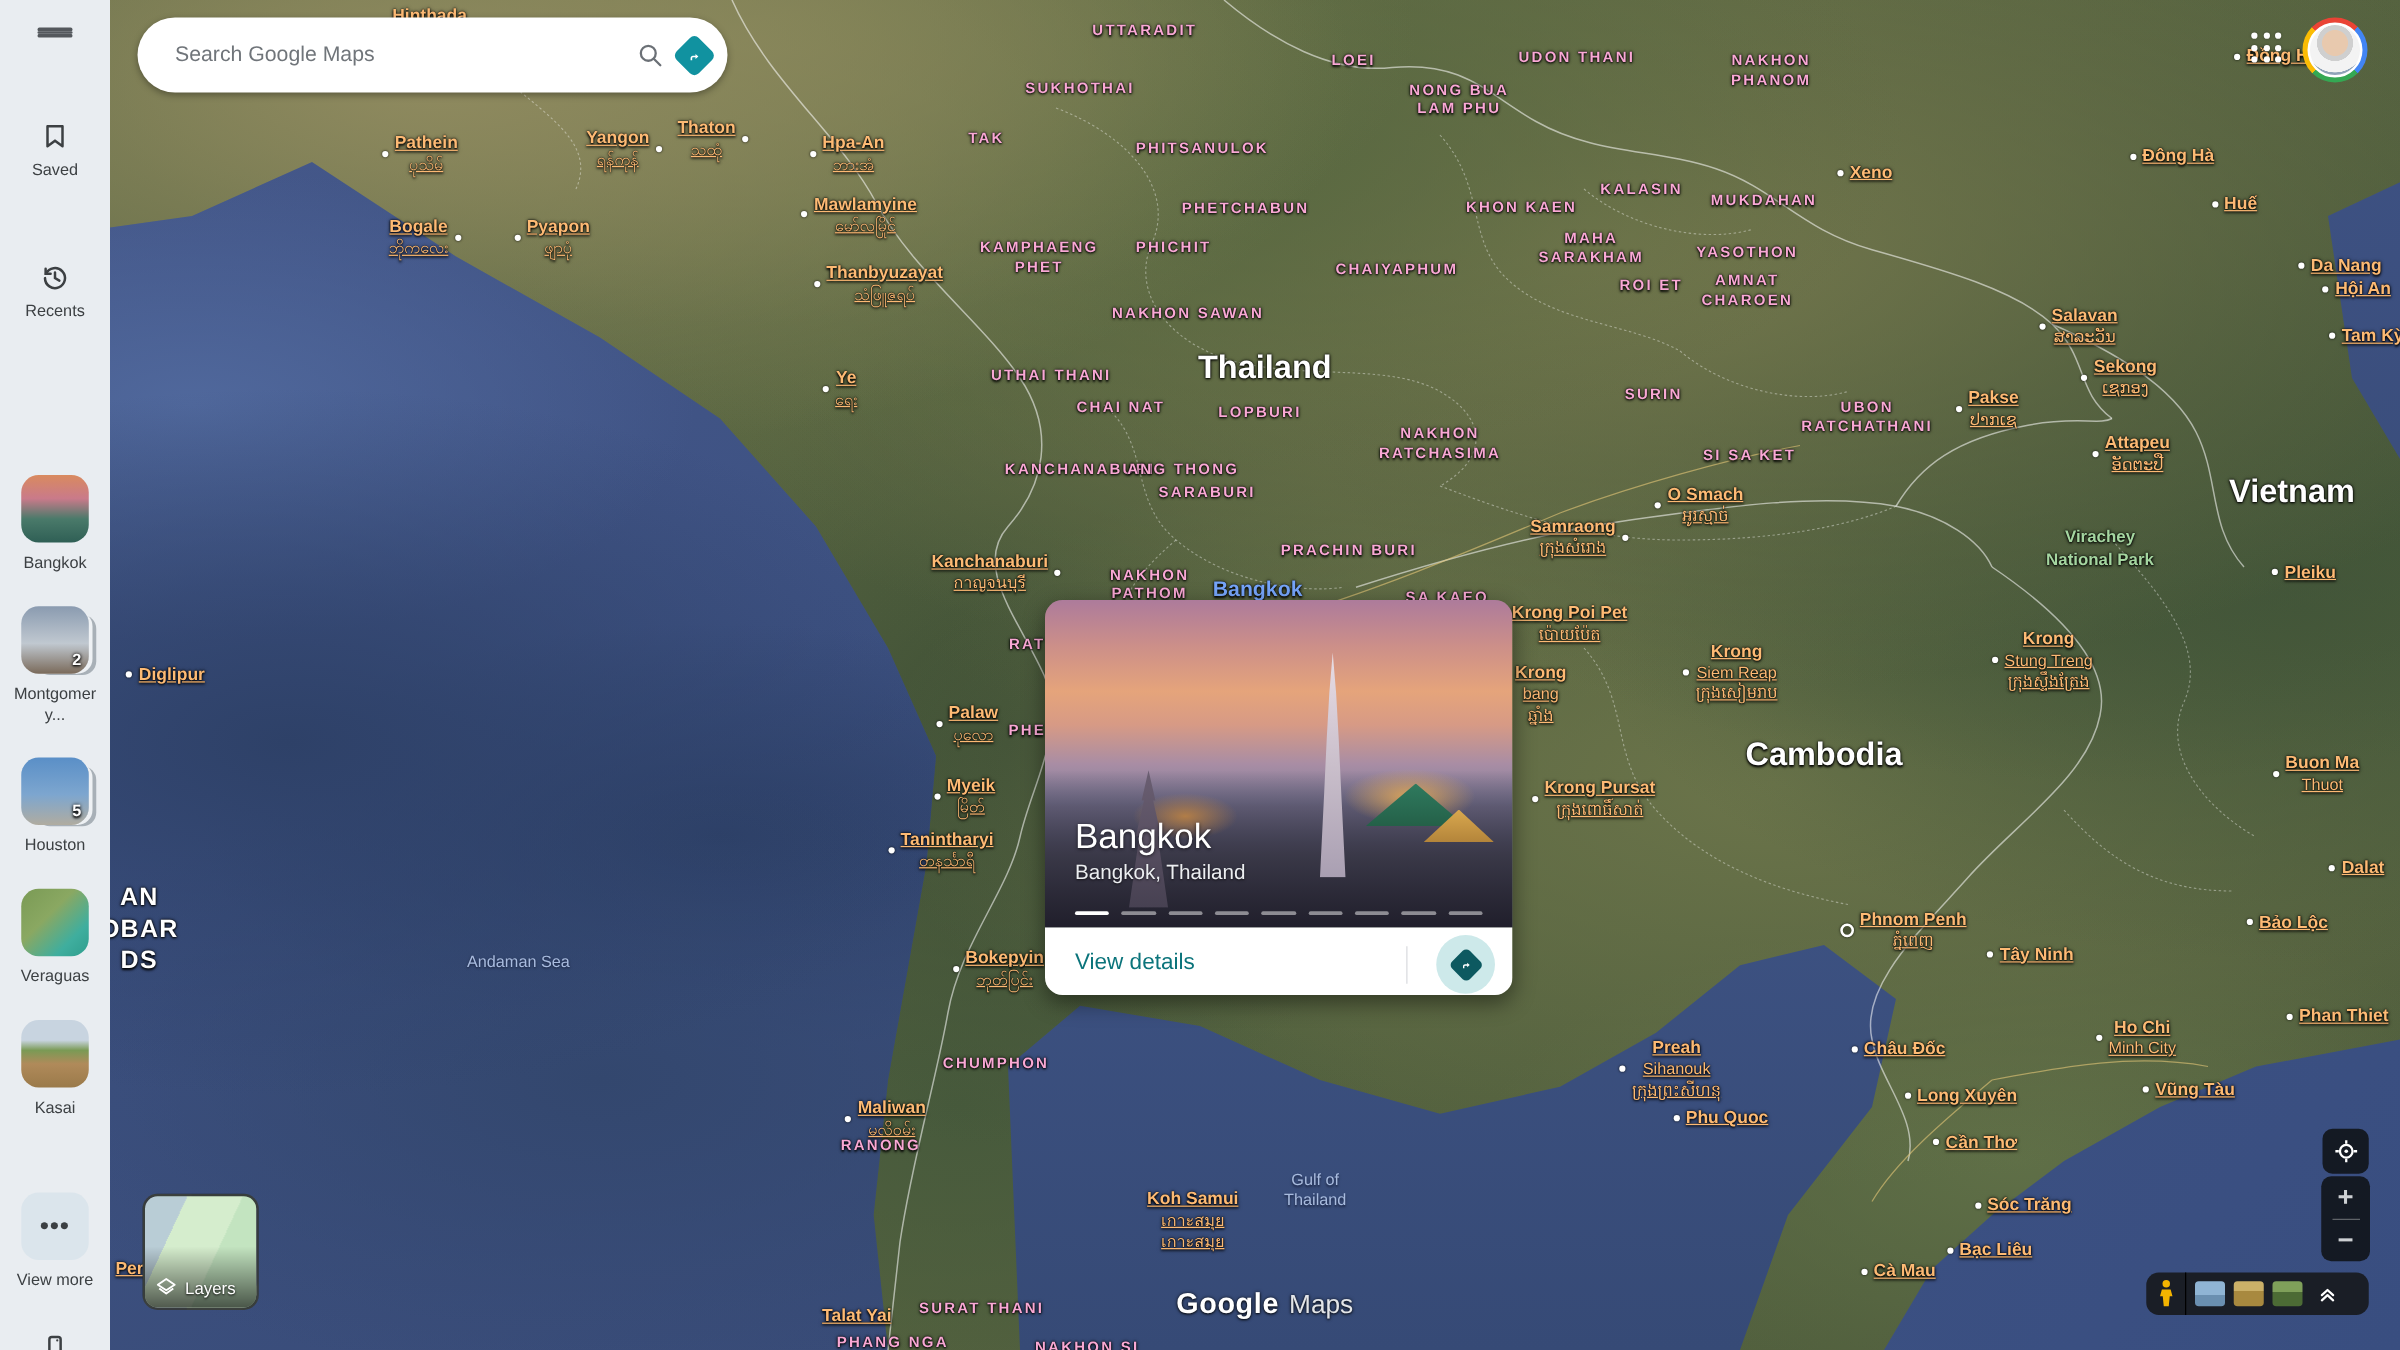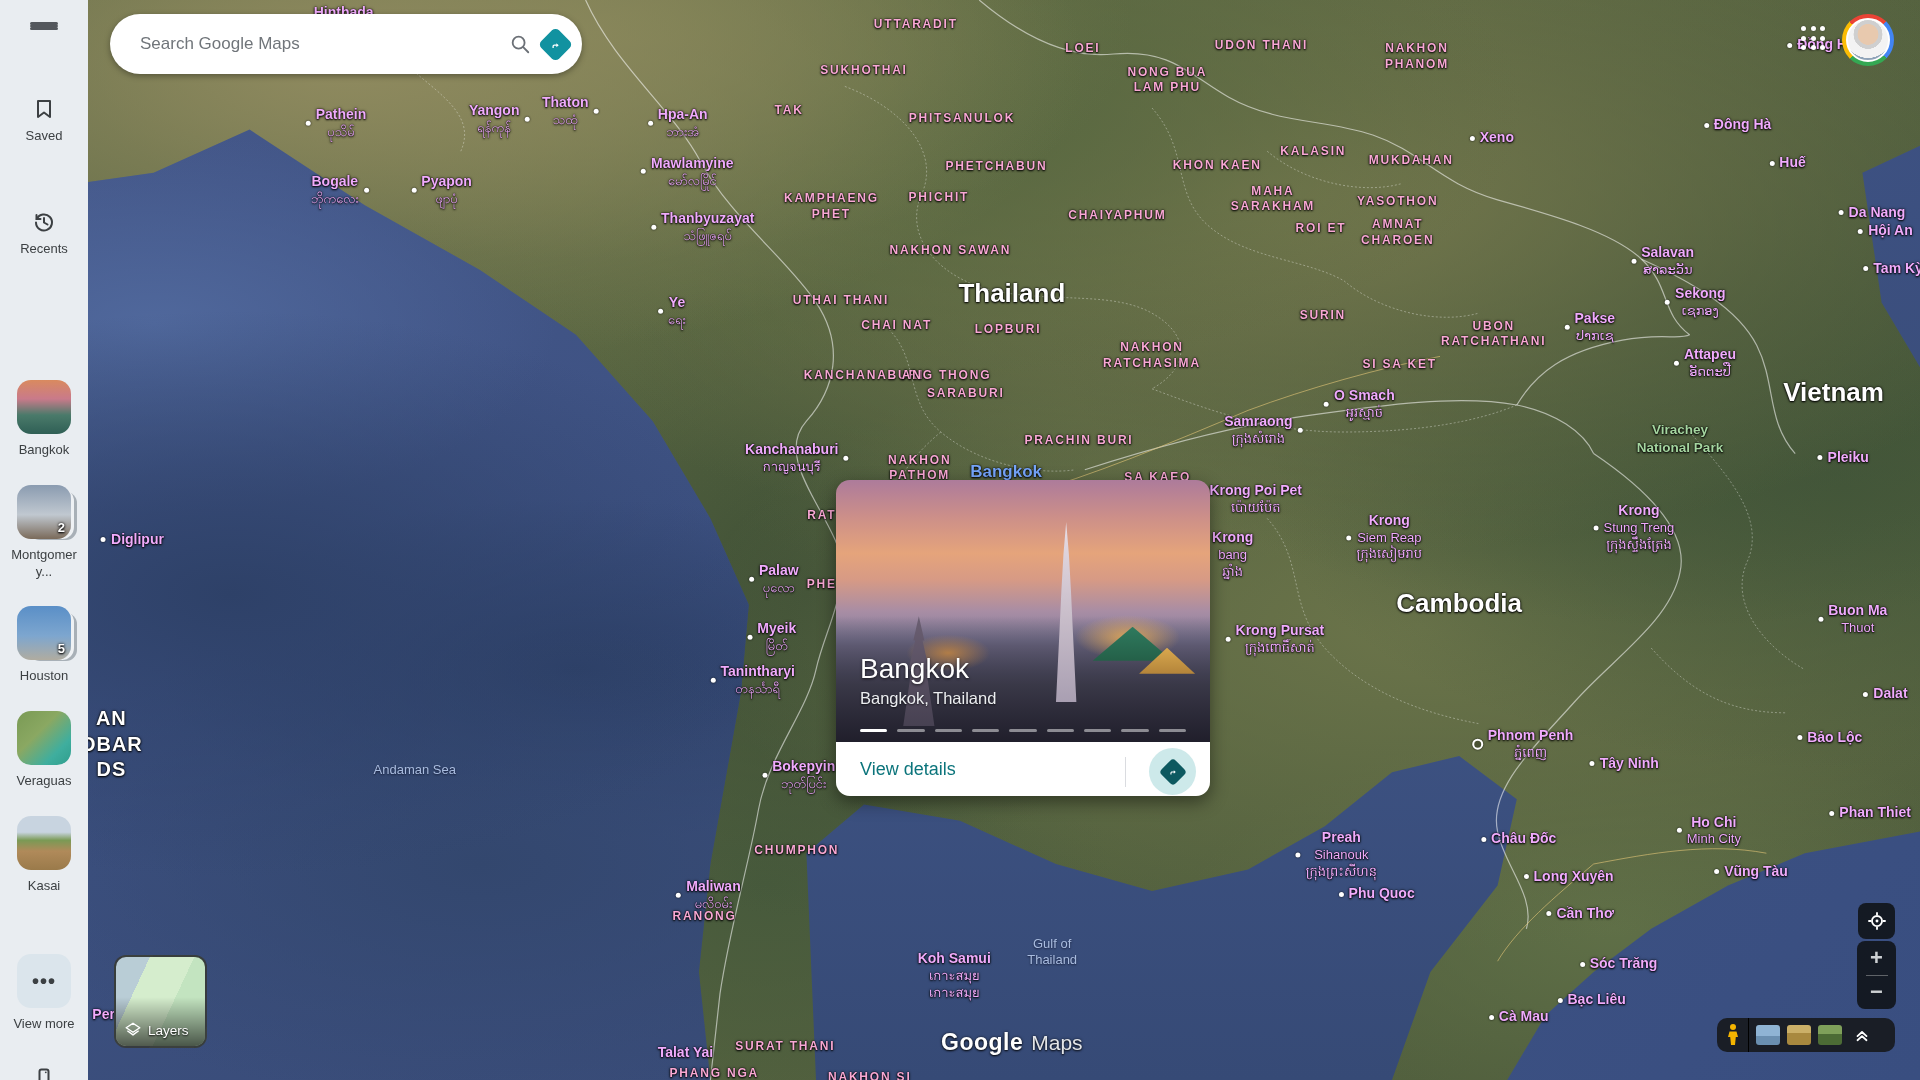--- a/index.html
+++ b/index.html
@@ -42,21 +42,21 @@
     text-shadow:0 1px 2px rgba(0,0,0,.95),0 0 3px rgba(0,0,0,.75),0 0 1px #000;}
   .lbl.rev{flex-direction:row-reverse;}
   .lbl .txt{display:flex;flex-direction:column;line-height:1.28;}
   .dot{width:5px;height:5px;background:#fff;border-radius:50%;flex:0 0 auto;
     box-shadow:0 0 2px rgba(0,0,0,.9);}
   .ring{width:7px;height:7px;border:2px solid #fff;border-radius:50%;flex:0 0 auto;
     background:rgba(0,0,0,.25);box-shadow:0 0 2px rgba(0,0,0,.9);}
   .k-co{font-size:26px;font-weight:bold;color:#fff;}
   .k-isl{font-size:20px;font-weight:bold;color:#fff;letter-spacing:1px;}
   .k-re{font-size:12px;font-weight:bold;color:#f9a8d4;letter-spacing:1.8px;}
-  .k-ci{font-size:14px;font-weight:600;color:#f0abfc;}
+  .k-ci{font-size:14px;font-weight:600;color:#fdba74;text-decoration:underline;}
   .k-ci .line+.line{font-weight:400;font-size:13px;}
   .k-wa{font-size:13px;font-weight:500;color:#a9bcdf;text-shadow:0 1px 2px rgba(0,0,20,.6);}
   .k-pa{font-size:13.5px;font-weight:600;color:#a5d6a0;}
   .k-se{font-size:17px;font-weight:bold;color:#76a5f9;}
 
   
   .sidebar{position:absolute;left:0;top:0;width:88px;height:1080px;background:#e9edf1;z-index:20;
     display:flex;flex-direction:column;align-items:center;padding-top:22px;box-sizing:border-box;gap:33px;}
   .menu-btn{width:28px;height:22px;display:flex;flex-direction:column;justify-content:space-between;cursor:pointer;}
   .menu-btn span{display:block;height:2.6px;background:#54585d;border-radius:2px;}

